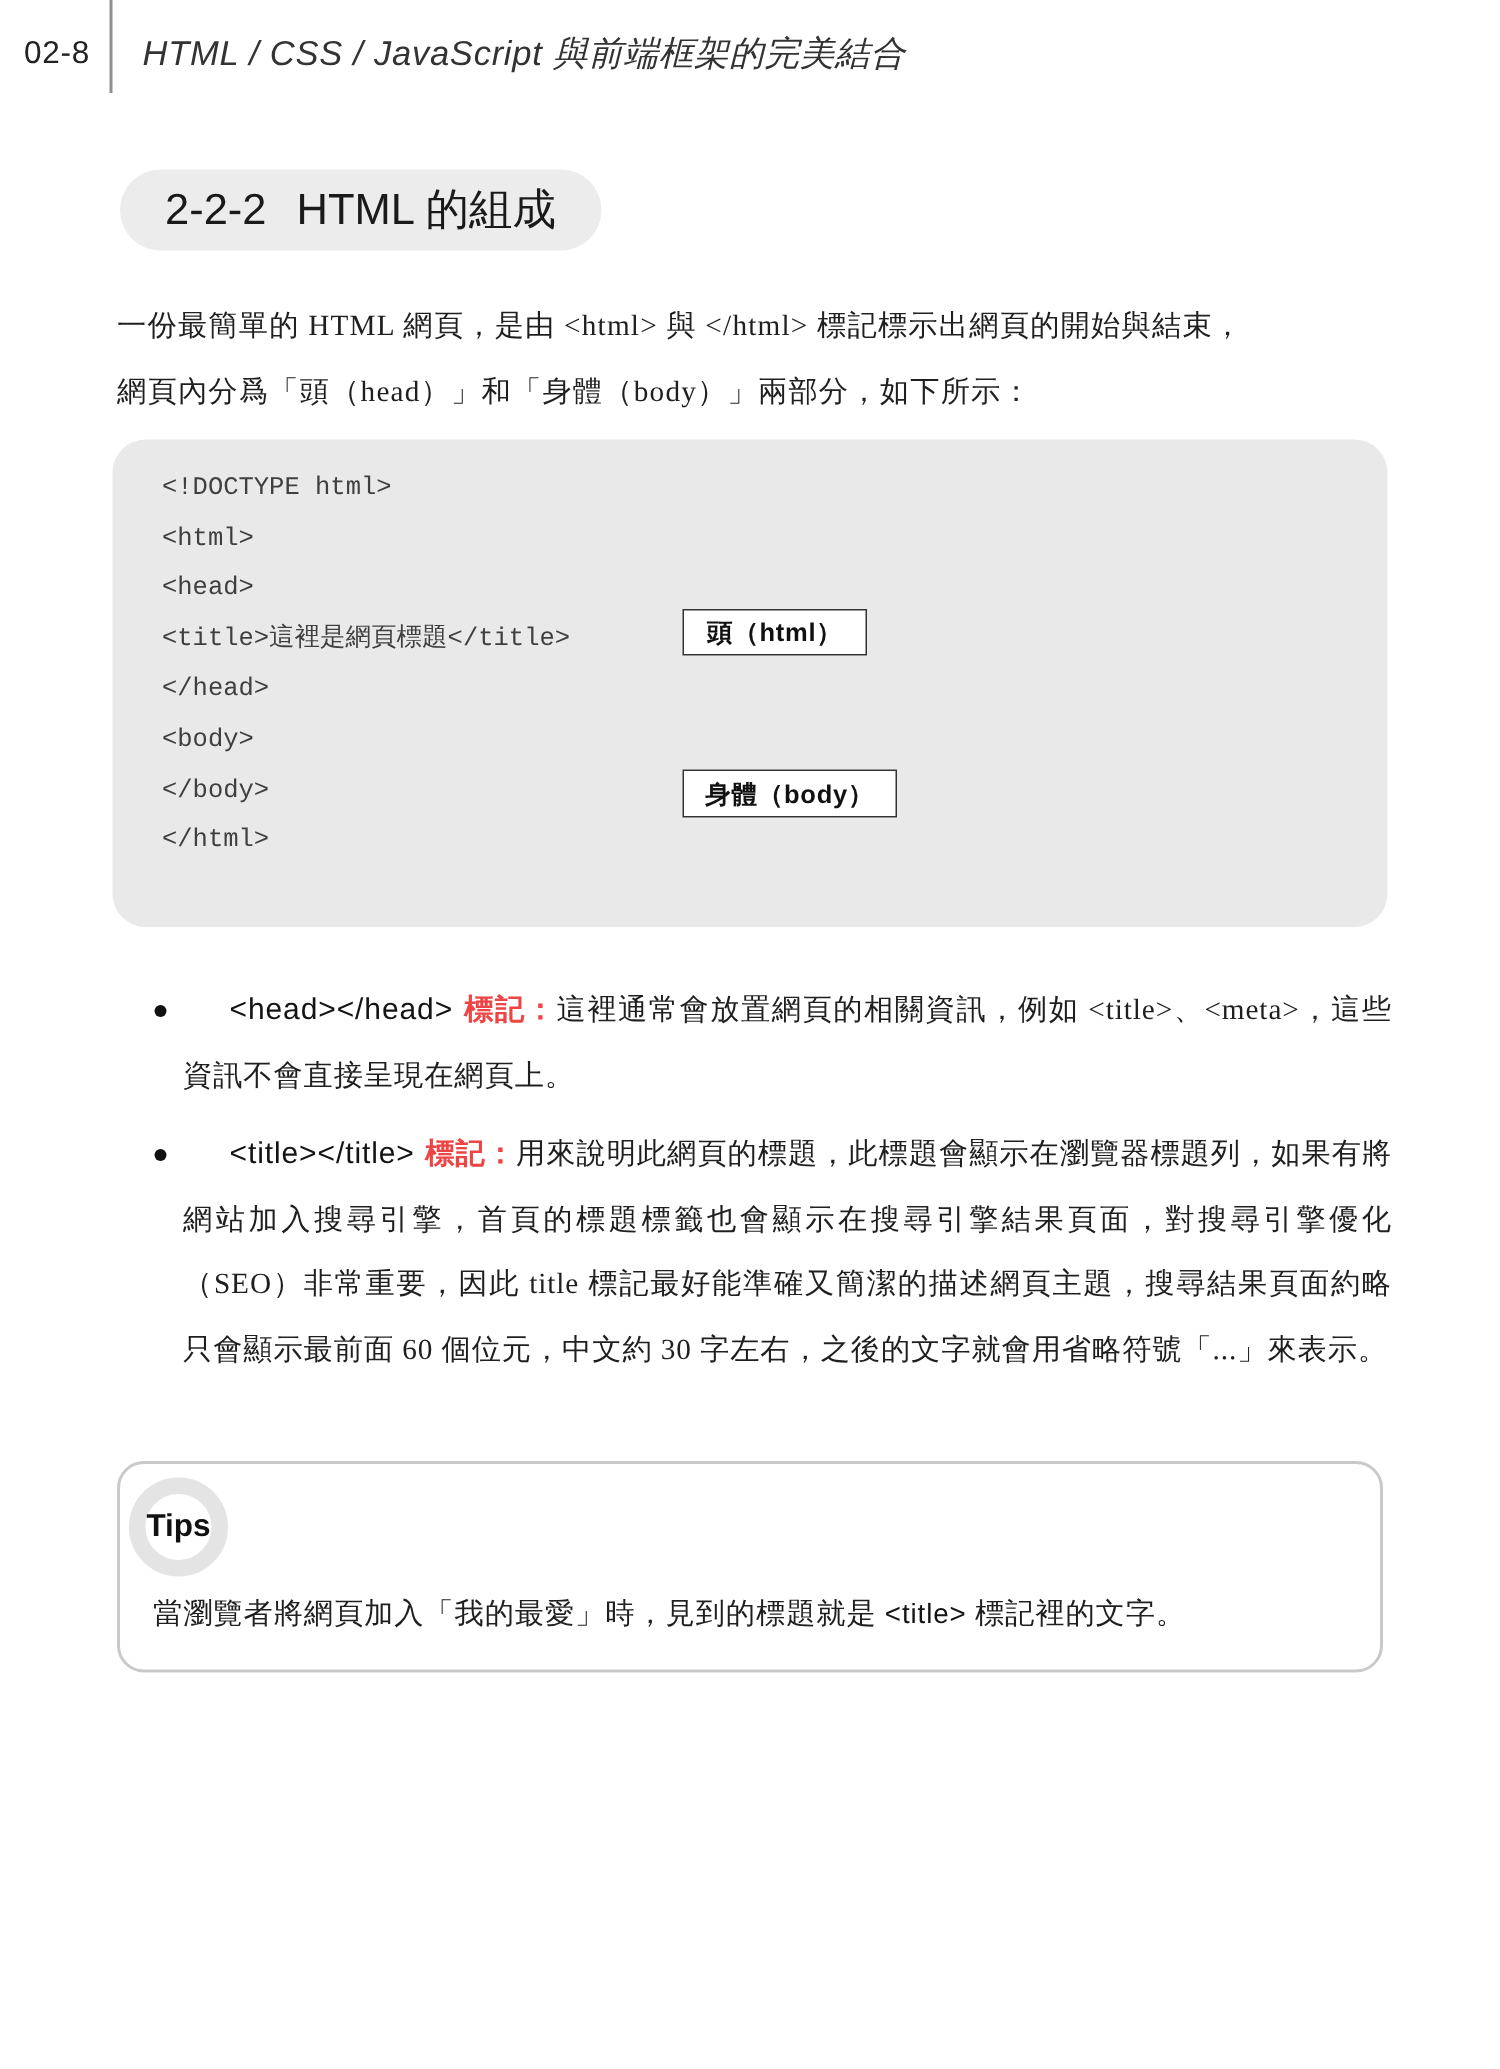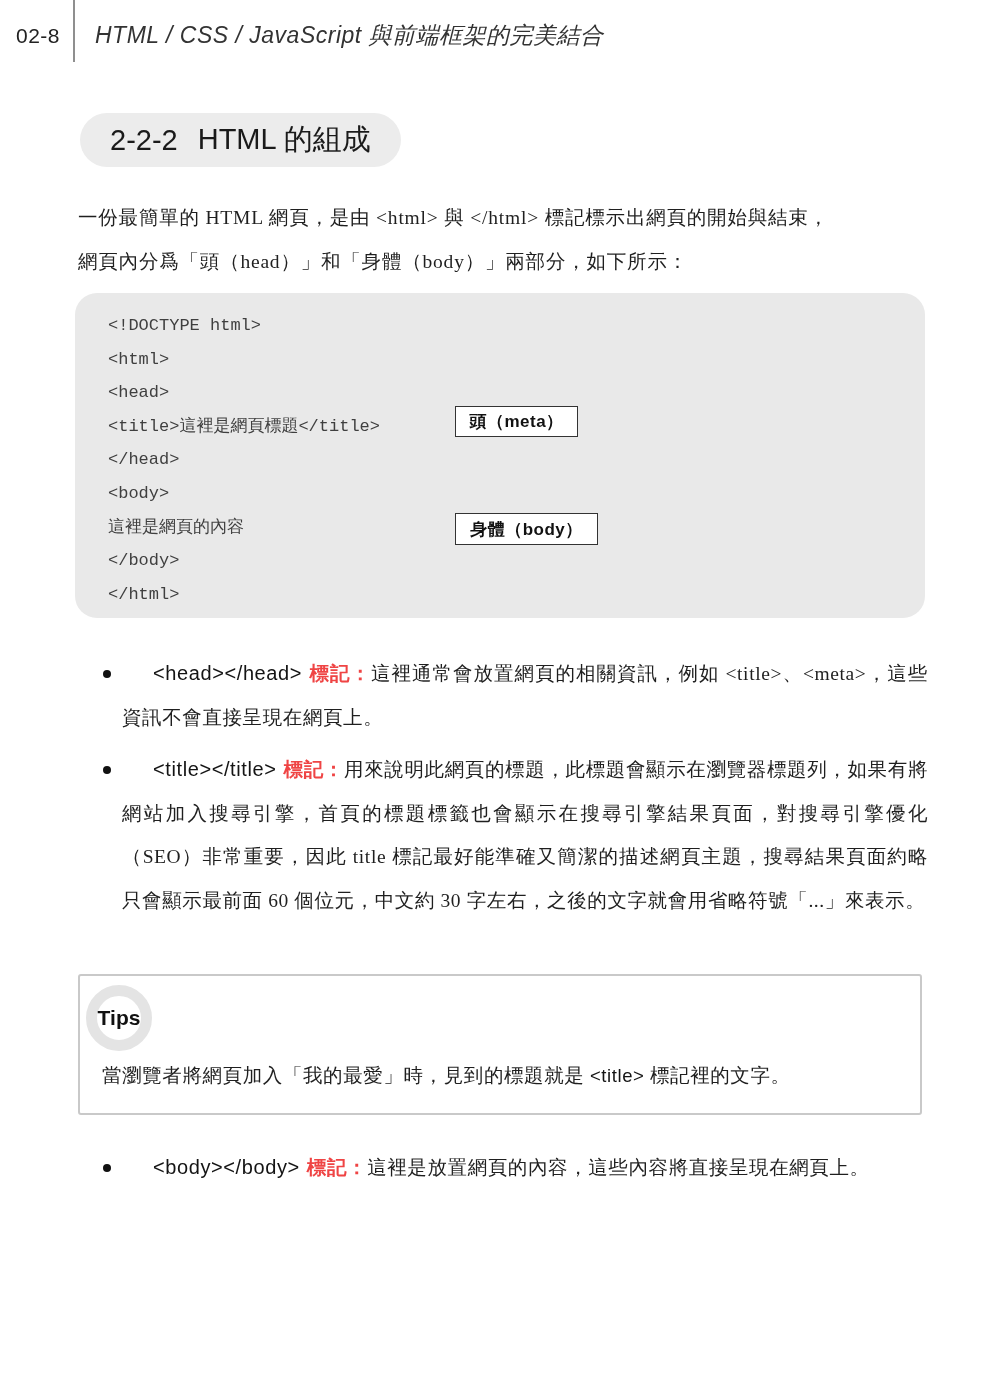--- a/index.html
+++ b/index.html
@@ -43,21 +43,21 @@
   .tag-sans{font-family:"Liberation Sans",sans-serif;font-weight:400;font-size:20px;color:#141414;margin-left:31px;}
   .blabel{font-family:"Liberation Sans",sans-serif;font-weight:700;font-size:19.5px;
           color:#ef4444;margin-left:7px;}
   .tag-serif{font-family:"Liberation Serif","DejaVu Serif",serif;}
   .b1{top:652px;}
   .b2{top:748px;}
   .b3{top:1146px;}
 
   
   .tips-box{position:absolute;left:78px;top:974px;width:844px;height:141px;
-            border:2px solid #c9c9c9;border-radius:3px;box-sizing:border-box;background:#fff;}
+            border:2px solid #c9c9c9;border-radius:18px;box-sizing:border-box;background:#fff;}
   .tips-badge{position:absolute;left:6px;top:9px;width:44px;height:44px;background:#ffffff;
               border:11px solid #e4e4e4;border-radius:50%;}
   .tips-badge-label{position:absolute;left:6px;top:9px;width:66px;height:66px;display:flex;
                     align-items:center;justify-content:center;
                     font-family:"Liberation Sans",sans-serif;font-weight:700;
                     font-size:21px;color:#111;}
   .tips-text{position:absolute;left:22px;top:86px;width:800px;font-size:19.5px;
              letter-spacing:.6px;color:#1f1f1f;}
   .tips-tag{font-family:"Liberation Sans",sans-serif;font-size:18.5px;color:#141414;}
 </style>
@@ -80,25 +80,24 @@
     <div>網頁內分爲「頭（head）」和「身體（body）」兩部分，如下所示：</div>
   </div>
 
   <div class="code-block">
     <div class="code-line">&lt;!DOCTYPE html&gt;</div>
     <div class="code-line">&lt;html&gt;</div>
     <div class="code-line">&lt;head&gt;</div>
     <div class="code-line">&lt;title&gt;這裡是網頁標題&lt;/title&gt;</div>
     <div class="code-line">&lt;/head&gt;</div>
     <div class="code-line">&lt;body&gt;</div>
-    <div class="code-line">這裡是網頁的內容</div>
     <div class="code-line">&lt;/body&gt;</div>
     <div class="code-line">&lt;/html&gt;</div>
     <div class="label-box head-label">
-      <span>頭（meta）</span>
+      <span>頭（html）</span>
     </div>
     <div class="label-box body-label">
       <span>身體（body）</span>
     </div>
   </div>
 
   <div class="bullet b1">
     <span class="dot"></span>
     <div class="btext"><span class="tag-sans">&lt;head&gt;&lt;/head&gt;</span><span class="blabel">標記：</span><span>這裡通常會放置網頁的相關資訊，例如 </span><span class="tag-serif">&lt;title&gt;</span><span>、</span><span class="tag-serif">&lt;meta&gt;</span><span>，這些資訊不會直接呈現在網頁上。</span></div>
   </div>
@@ -107,18 +106,14 @@
     <span class="dot"></span>
     <div class="btext"><span class="tag-sans">&lt;title&gt;&lt;/title&gt;</span><span class="blabel">標記：</span><span>用來說明此網頁的標題，此標題會顯示在瀏覽器標題列，如果有將網站加入搜尋引擎，首頁的標題標籤也會顯示在搜尋引擎結果頁面，對搜尋引擎優化（SEO）非常重要，因此 title 標記最好能準確又簡潔的描述網頁主題，搜尋結果頁面約略只會顯示最前面 60 個位元，中文約 30 字左右，之後的文字就會用省略符號「...」來表示。</span></div>
   </div>
 
   <div class="tips-box">
     <div class="tips-badge"></div>
     <div class="tips-badge-label">Tips</div>
     <div class="tips-text"><span>當瀏覽者將網頁加入「我的最愛」時，見到的標題就是 </span><span class="tips-tag">&lt;title&gt;</span><span> 標記裡的文字。</span></div>
   </div>
 
-  <div class="bullet b3">
-    <span class="dot"></span>
-    <div class="btext"><span class="tag-sans">&lt;body&gt;&lt;/body&gt;</span><span class="blabel">標記：</span><span>這裡是放置網頁的內容，這些內容將直接呈現在網頁上。</span></div>
-  </div>
 
 </div>
 
 </body></html>

